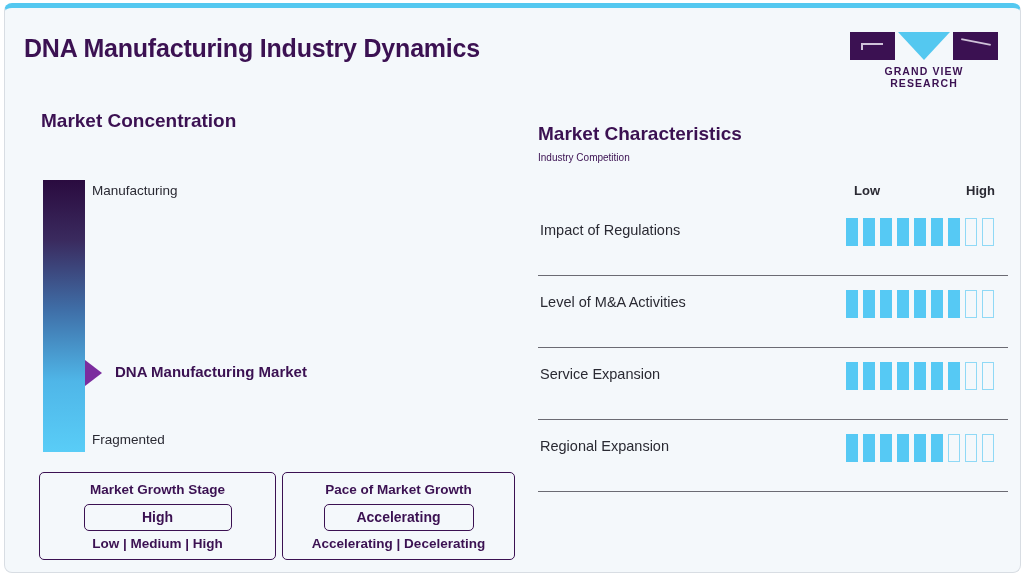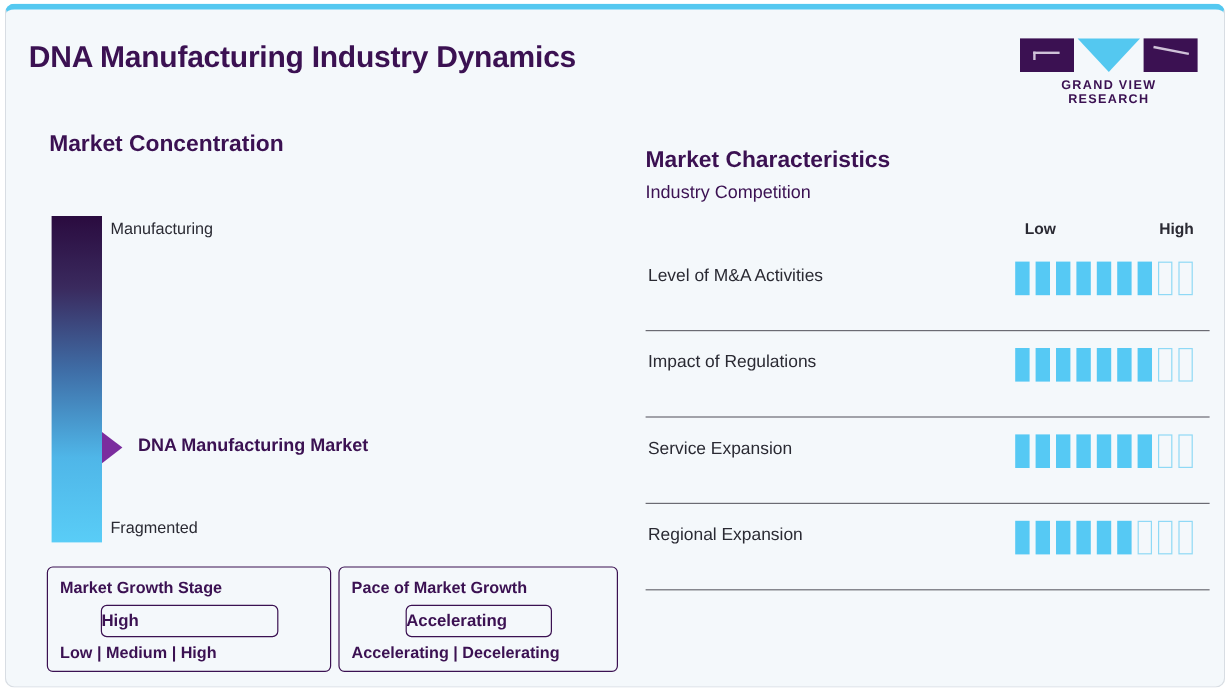--- a/index.html
+++ b/index.html
@@ -145,57 +145,58 @@
     color: #3b1152;
   }
 
   
   .stat-box {
     position: absolute;
     border: 1.5px solid #3b1152;
     border-radius: 5px;
     background: #f4f8fb;
     padding: 9px 10px 8px;
+    text-align: center;
   }
   .stat-box.growth { left: 34px; top: 464px; width: 237px; height: 88px; }
   .stat-box.pace   { left: 277px; top: 464px; width: 233px; height: 88px; }
 
   .stat-title {
     font-size: 13.5px;
     font-weight: bold;
     color: #3b1152;
     line-height: 16px;
   }
   .stat-value-wrap {
     margin: 6px auto 5px;
     border: 1.5px solid #3b1152;
     border-radius: 5px;
     padding: 4px 0 5px;
     width: 148px;
   }
-  .stat-box.pace .stat-value-wrap { width: 122px; }
+  .stat-box.pace .stat-value-wrap { width: 150px; }
   .stat-value {
     font-size: 14px;
     font-weight: bold;
     color: #3b1152;
   }
   .stat-options {
     font-size: 13.5px;
     font-weight: bold;
     color: #3b1152;
   }
 
   
   .right-panel { position: absolute; left: 519px; top: 0; width: 502px; height: 100%; }
   .right-panel .section-heading { left: 14px; top: 115px; }
   .section-sub {
     position: absolute;
     left: 14px;
     top: 144px;
-    font-size: 15px;
+    font-size: 10px;
     color: #3b1152;
   }
 
   .axis-label {
     position: absolute;
     top: 175px;
     font-size: 13px;
     font-weight: bold;
     color: #2a2a33;
   }
@@ -283,35 +284,35 @@
 
   <div class="right-panel">
     <div class="section-heading">Market Characteristics</div>
     <div class="section-sub">Industry Competition</div>
 
     <div class="axis-label low">Low</div>
     <div class="axis-label high">High</div>
 
     <div class="char-rows" id="char-rows">
         <div class="char-row">
-          <div class="char-name">Level of M&amp;A Activities</div>
+          <div class="char-name">Impact of Regulations</div>
           <div class="meter">
             <span class="tick"></span>
             <span class="tick"></span>
             <span class="tick"></span>
             <span class="tick"></span>
             <span class="tick"></span>
             <span class="tick"></span>
             <span class="tick"></span>
             <span class="tick empty"></span>
             <span class="tick empty"></span>
           </div>
         </div>
         <div class="char-row">
-          <div class="char-name">Impact of Regulations</div>
+          <div class="char-name">Level of M&amp;A Activities</div>
           <div class="meter">
             <span class="tick"></span>
             <span class="tick"></span>
             <span class="tick"></span>
             <span class="tick"></span>
             <span class="tick"></span>
             <span class="tick"></span>
             <span class="tick"></span>
             <span class="tick empty"></span>
             <span class="tick empty"></span>

